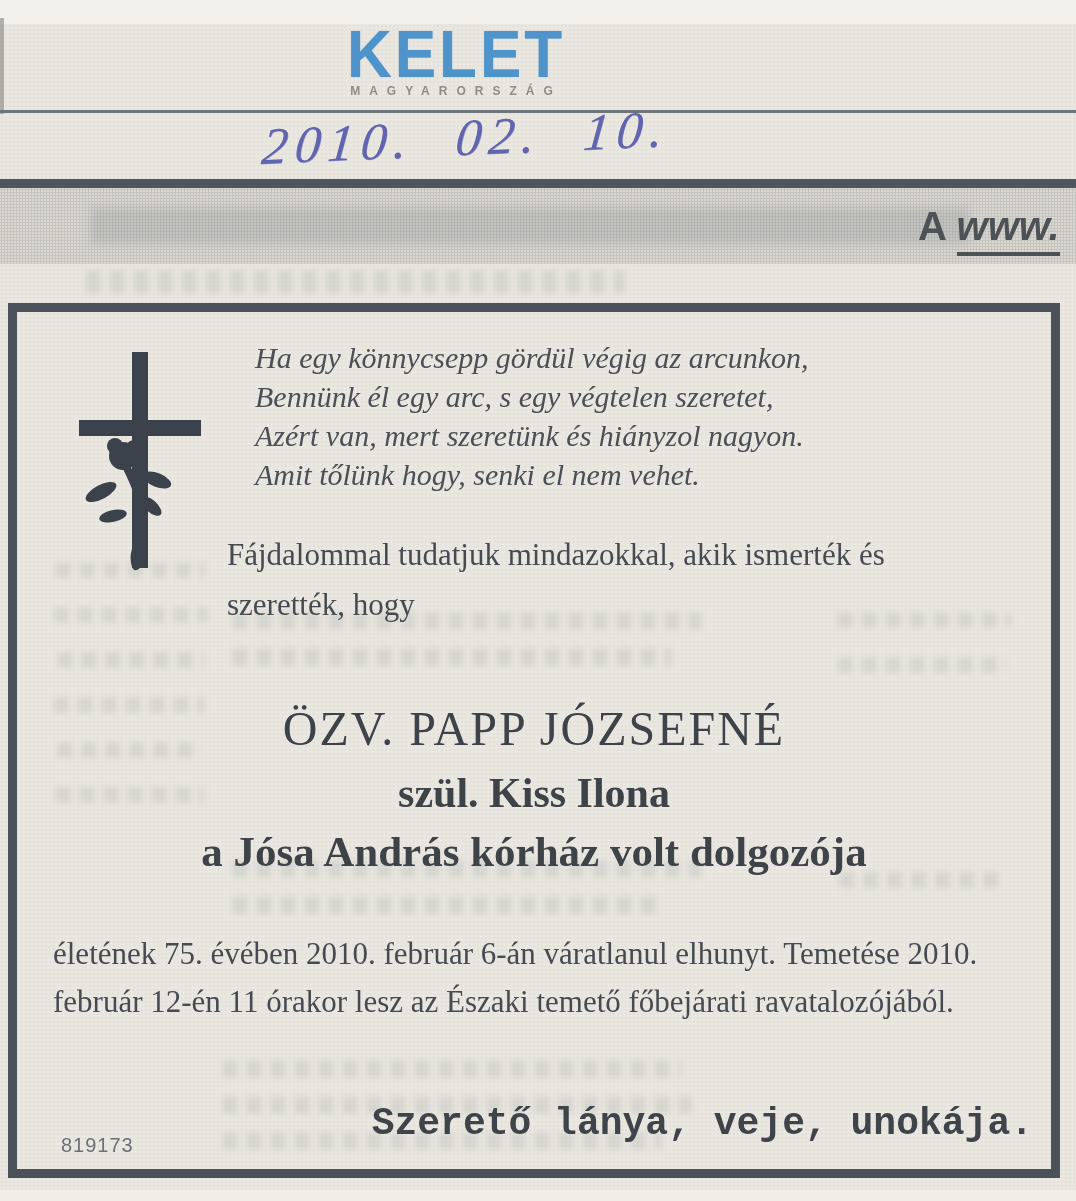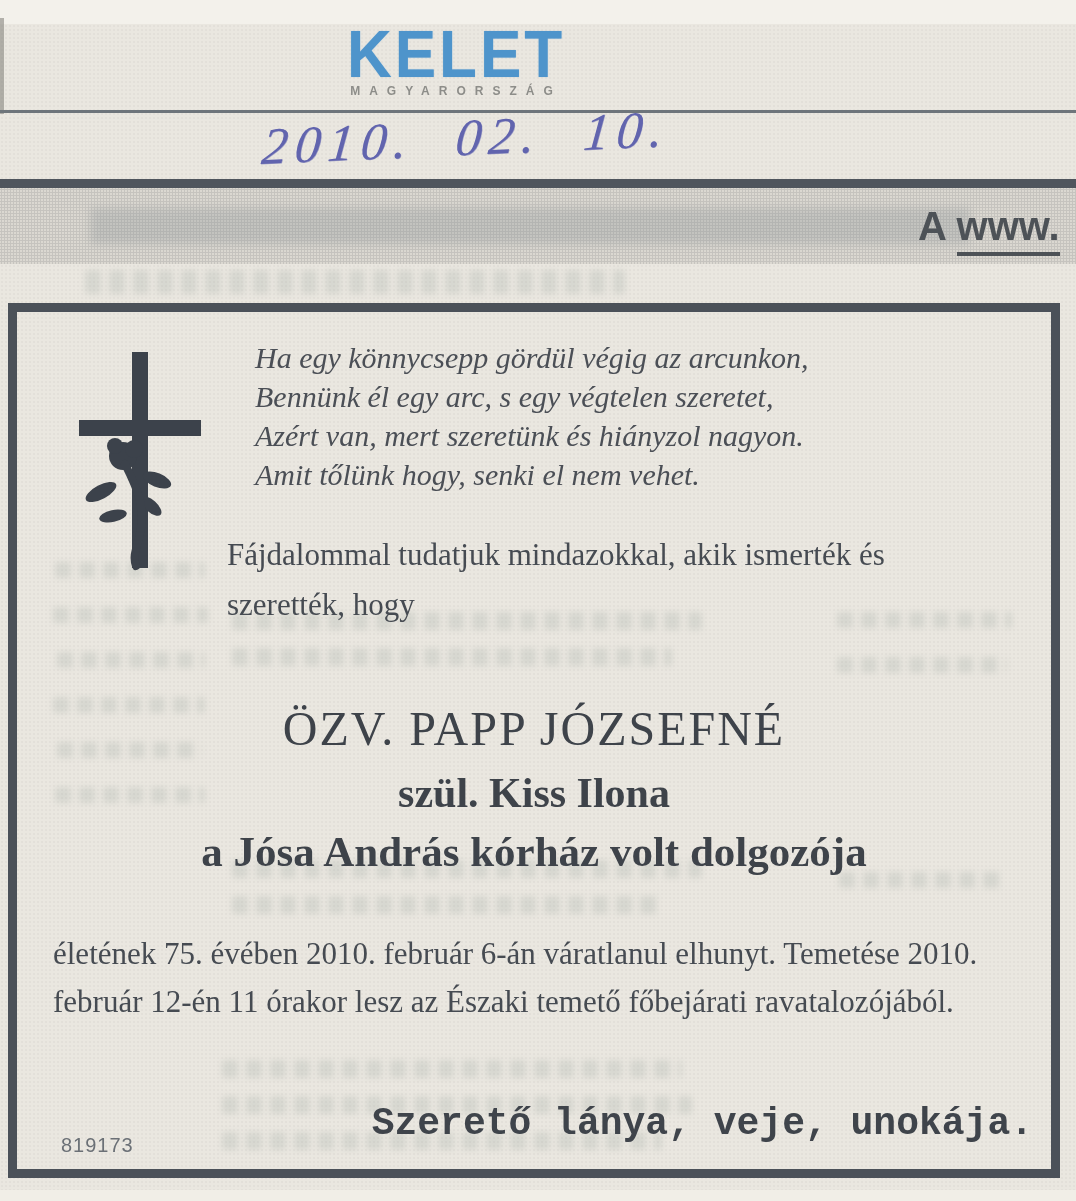--- a/index.html
+++ b/index.html
@@ -47,21 +47,21 @@
     position:absolute;left:0;top:188px;width:1076px;height:76px;
     background-color:#dbd8d1;
     background-image:radial-gradient(circle, rgba(85,90,96,0.16) 1px, transparent 1.1px);
     background-size:3px 3px;overflow:hidden;
   }
   .partial-headline{
     position:absolute;left:918px;top:16px;white-space:nowrap;
     font-family:"Liberation Sans", sans-serif;font-weight:bold;
     font-size:40px;color:#4d5257;
   }
-  .partial-headline .lnk{border-bottom:4px solid #4d5257;padding-bottom:4px;}
+  .partial-headline .lnk{border-bottom:4px solid #4d5257;padding-bottom:4px;font-style:italic;}
 
   
   .ghost{
     position:absolute;border-radius:3px;filter:blur(3px);
     background:repeating-linear-gradient(90deg,#96a29b 0 16px, rgba(150,162,155,0) 16px 24px);
     opacity:.22;
   }
   .ghost.dark{background:#878f94;opacity:.28;filter:blur(4px);}
 
   

